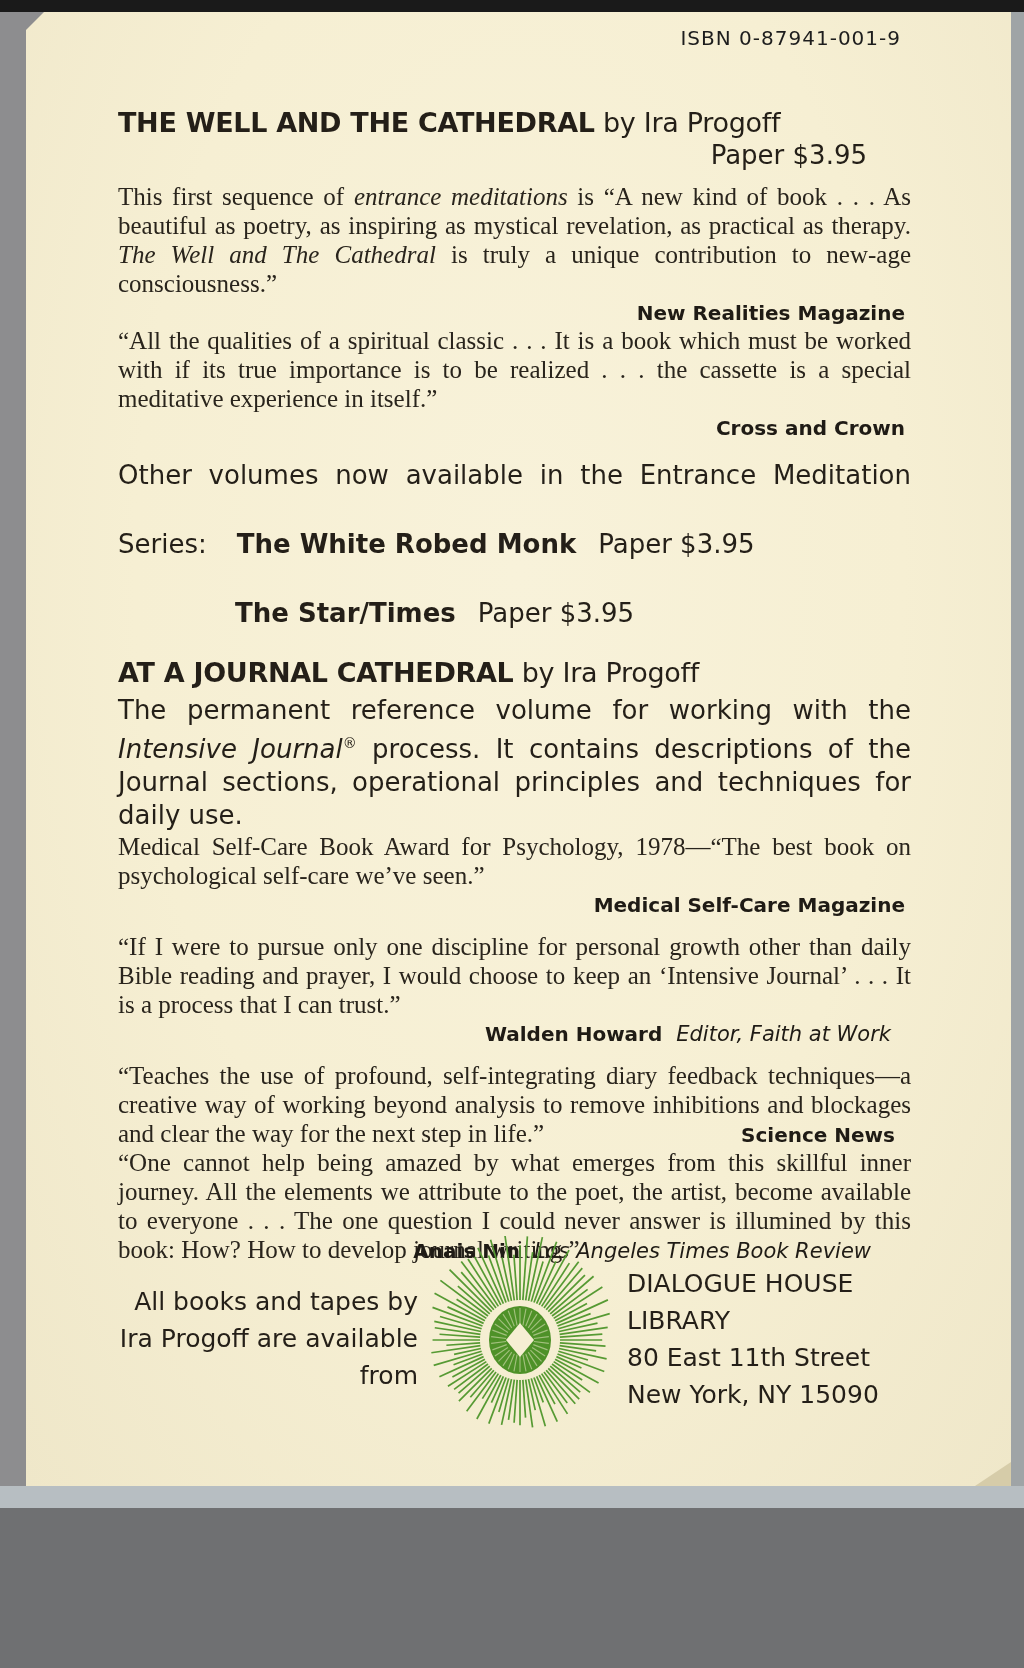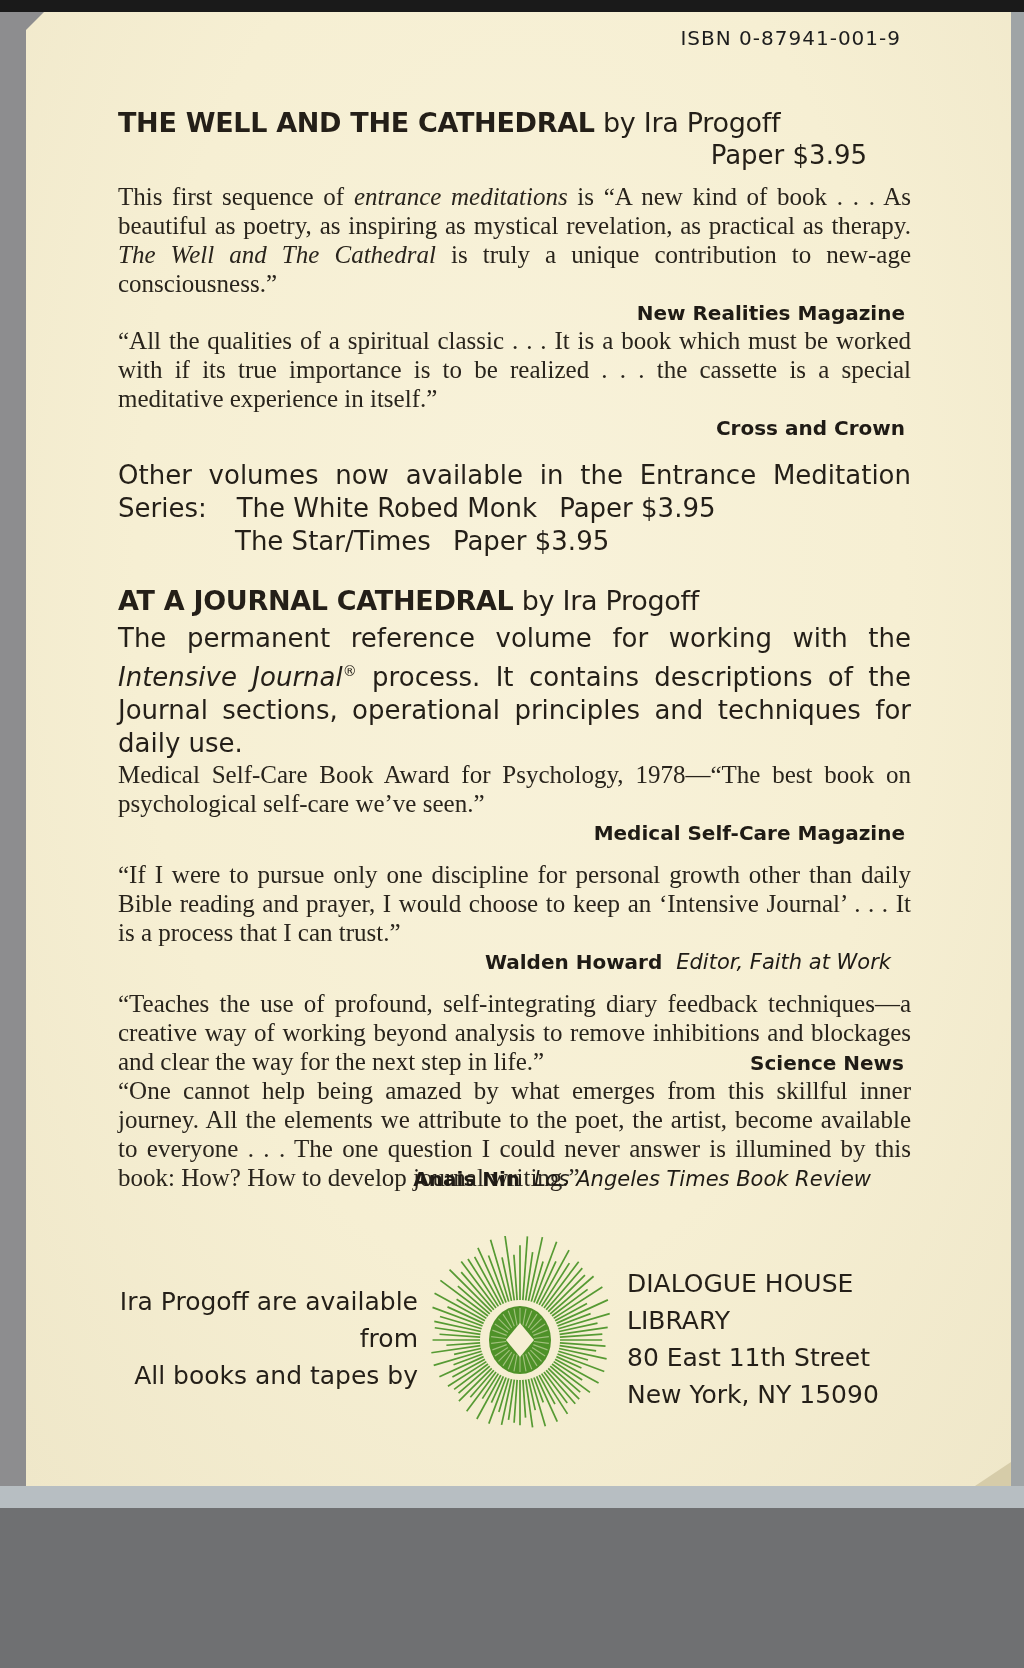--- a/index.html
+++ b/index.html
@@ -13,41 +13,41 @@
 
   .cover { position:absolute; top:12px; left:26px; right:13px; bottom:22px;
            background: radial-gradient(ellipse at 50% 38%, #f8f2da 0%, #f6efd3 55%, #efe7c9 100%); }
   .corner-tl { position:absolute; top:0; left:0; width:0; height:0;
                border-top:18px solid #8d8d8f; border-right:18px solid transparent; }
   .corner-br { position:absolute; bottom:0; right:0; width:0; height:0;
                border-bottom:24px solid #d6cca9; border-left:36px solid transparent; }
 
   .content { position:absolute; inset:0; padding:0 100px 0 92px; color:#241f18; }
   .it { font-style:italic; }
-  .b  { font-weight:normal; }
+  .b  { font-weight:bold;margin-top:36px; }
 
   .isbn { margin-top:14px; text-align:right; padding-right:10px;
           font-family:"DejaVu Sans",sans-serif; font-size:20px; letter-spacing:1px; color:#1d1d1d; }
 
   .h-title { margin-top:58px; font-family:"DejaVu Sans",sans-serif; font-size:27px; line-height:30px; letter-spacing:-0.3px; }
   .h-title .t { font-weight:bold; }
   .h-title .by { font-weight:400; }
 
   .price-line { margin-top:2px; text-align:right; font-family:"DejaVu Sans",sans-serif; font-size:26px; line-height:30px; }
   .price-line.p1 { padding-right:44px; }
   .price-line .gap { display:inline-block; width:30px; }
 
   .para { margin-top:12px; font-family:"Liberation Serif","DejaVu Serif",serif;
           font-size:25px; line-height:29px; text-align:justify; color:#29241c; }
   .quote-block { position:relative; }
 
   .attr { margin-top:2px; text-align:right; padding-right:6px;
           font-family:"DejaVu Sans",sans-serif; font-weight:bold; font-size:20px; line-height:26px; color:#1f1b15; }
   .attr .role { font-weight:400; font-style:italic; font-size:21px; }
-  .attr-abs { position:absolute; right:7px; bottom:1px;
+  .attr-abs { position:absolute; right:16px; bottom:1px;
               font-family:"DejaVu Sans",sans-serif; font-weight:bold; font-size:20px; color:#1f1b15; }
   .attr-abs .role { font-weight:400; font-style:italic; font-size:21px; }
 
   .series { margin-top:18px; font-family:"DejaVu Sans",sans-serif; font-size:26px; line-height:33px; }
   .series-l1 { text-align:justify; text-align-last:justify; }
   .series-row span { display:inline-block; }
   .ml30 { margin-left:30px; } .ml22 { margin-left:22px; } .ml117 { margin-left:117px; }
 
   .mt28 { margin-top:28px; }
   .para-sans { margin-top:6px; font-family:"DejaVu Sans",sans-serif; font-size:26px; line-height:33px; text-align:justify; }
@@ -118,22 +118,22 @@
 
       <div class="quote-block mt16">
         <p class="para" style="margin-top:0;">“One cannot help being amazed by what emerges from this skillful inner journey. All the elements we attribute to the poet, the artist, become available to everyone . . . The one question I could never answer is illumined by this book: How? How to develop journal writing.”</p>
         <div class="attr-abs" style="right:40px;">
           <span>Anais Nin</span>&nbsp;&nbsp;<span class="role">Los Angeles Times Book Review</span>
         </div>
       </div>
 
       <div class="footer">
         <div class="f-left">
+          <div>All books and tapes by</div>
           <div>Ira Progoff are available from</div>
-          <div>All books and tapes by</div>
         </div>
         <div class="f-logo">
           <svg id="logo-svg" width="195" height="205" viewBox="0 0 195 205">
             <g id="rays">
                 <line x1="97" y1="64" x2="97" y2="9.283932618196161" stroke="#569a33" stroke-width="1.7"></line>
                 <line x1="99.85356732796929" y1="64.10191541558986" x2="104.40750318349691" y2="0.42957231895134385" stroke="#569a33" stroke-width="1.7"></line>
                 <line x1="102.6925935309314" y1="64.4071423247627" x2="109.62136959061628" y2="16.21644630824771" stroke="#569a33" stroke-width="1.7"></line>
                 <line x1="105.50261158211907" y1="64.91412536115362" x2="119.39311496921052" y2="1.060511819628374" stroke="#569a33" stroke-width="1.7"></line>
                 <line x1="108.26930227365719" y1="65.62028105542011" x2="120.05738484598484" y2="25.47375866787104" stroke="#569a33" stroke-width="1.7"></line>
                 <line x1="110.97856718396393" y1="66.52201100000954" x2="133.63612116732403" y2="5.774757881735226" stroke="#569a33" stroke-width="1.7"></line>

